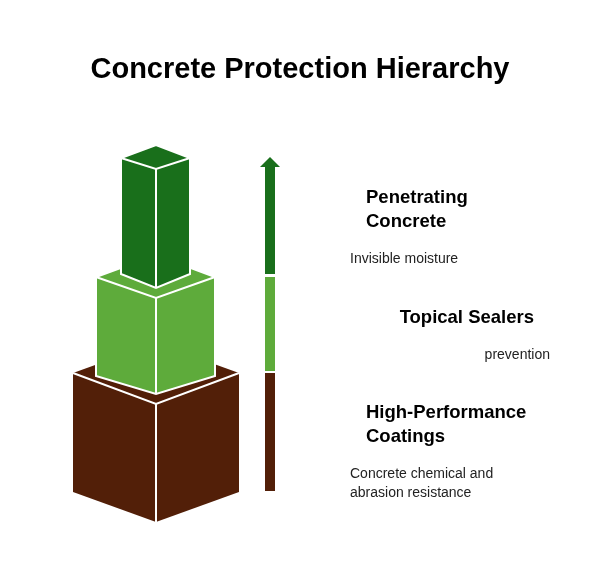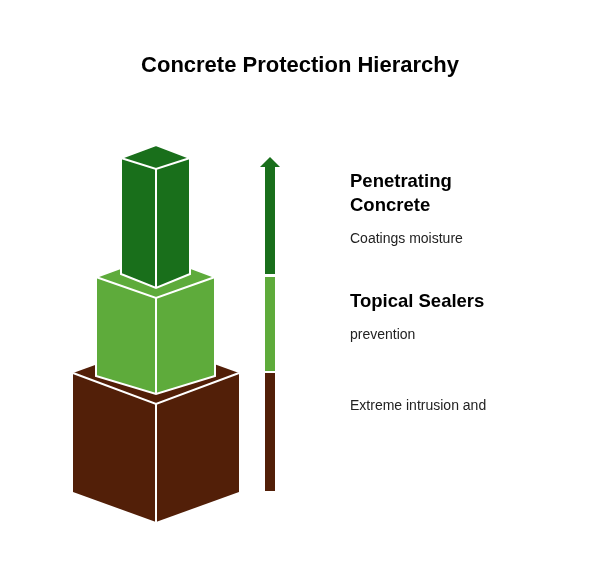--- a/index.html
+++ b/index.html
@@ -1,20 +1,20 @@
 <!DOCTYPE html>
 <html><head>
   <meta charset="utf-8">
   <style>
     html, body { margin: 0; padding: 0; background: #ffffff; }
     body { width: 600px; height: 576px; position: relative; overflow: hidden; font-family: "Liberation Sans", sans-serif; }
-    .title { position: absolute; left: 0; top: 52px; width: 600px; text-align: center; font-size: 22px; font-weight: bold; color: #000; }
+    .title { position: absolute; left: 0; top: 52px; width: 600px; text-align: center; font-size: 29px; font-weight: bold; color: #000; }
     .graphic { position: absolute; left: 0; top: 0; }
     .label-block { position: absolute; left: 350px; width: 200px; }
-    .label-title { font-size: 18.5px; font-weight: bold; color: #000; line-height: 24px; margin: 0; }
+    .label-title { font-size: 18.5px; font-weight: bold; color: #000; line-height: 24px; margin: 16px; }
     .label-desc { font-size: 14px; color: #222; line-height: 19px; margin-top: 12px; }
   </style>
 </head>
 <body>
 
 <div class="title">Concrete Protection Hierarchy</div>
 
 <svg class="graphic" width="600" height="576" viewBox="0 0 600 576" xmlns="http://www.w3.org/2000/svg">
 
   <g>
@@ -42,30 +42,35 @@
     <rect x="265" y="373" width="10" height="118" fill="#521f08"></rect>
   </g>
 </svg>
 
 <div class="label-block" style="top:169px;">
   <div class="label-title">
     <div>Penetrating</div>
     <div>Concrete</div>
   </div>
   <div class="label-desc">
-    <div>Coatings moisture</div>
+    <div>Invisible moisture</div>
   </div>
 </div>
 
-<div class="label-block" style="top:289px;">
+<div class="label-block" style="top:289px;text-align:right;">
   <div class="label-title">
     <div>Topical Sealers</div>
   </div>
   <div class="label-desc">
     <div>prevention</div>
   </div>
 </div>
 
 <div class="label-block" style="top:384px;">
+  <div class="label-title">
+    <div>High-Performance</div>
+    <div>Coatings</div>
+  </div>
   <div class="label-desc">
-    <div>Extreme intrusion and</div>
+    <div>Concrete chemical and</div>
+    <div>abrasion resistance</div>
   </div>
 </div>
 
 </body></html>

